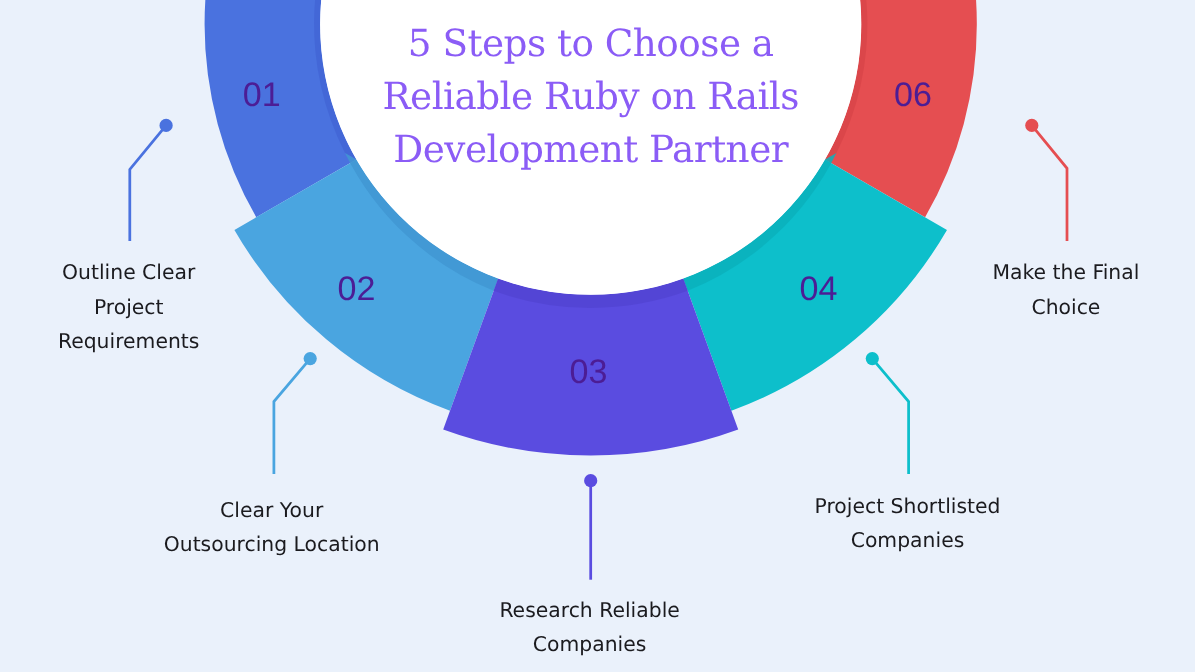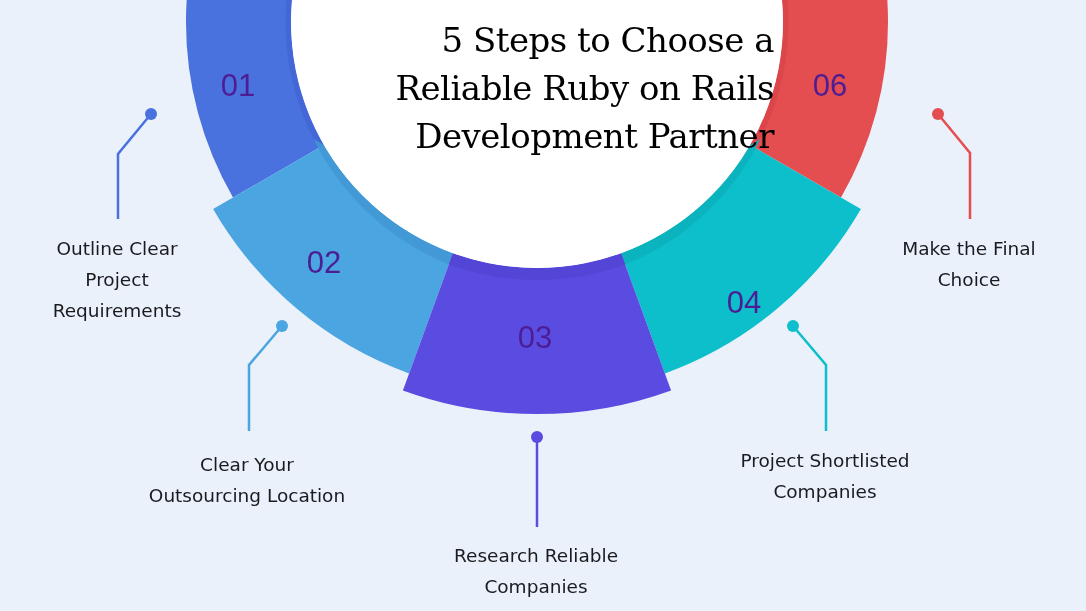--- a/index.html
+++ b/index.html
@@ -6,23 +6,23 @@
   body {
     width: 1086px; height: 611px; overflow: hidden;
     background: #eaf1fb;
     position: relative;
     font-family: "DejaVu Sans", sans-serif;
   }
   #stage { position: absolute; left: 0; top: 0; width: 1086px; height: 611px; }
   svg#ring { position: absolute; left: 0; top: 0; }
   .title {
     position: absolute; left: 300px; top: 16px; width: 474px;
-    text-align: right;
+    text-align: center;
     font-family: "DejaVu Serif", serif;
-    font-size: 34px; line-height: 48px; color: #000000;
+    font-size: 34px; line-height: 48px; color: #8b5cf6;
     letter-spacing: -0.5px;
   }
   .title span { display: block; }
   .num {
     position: absolute; width: 80px; margin-left: -40px;
     text-align: center; color: #4c1d95;
     font-family: "Liberation Sans", sans-serif;
     font-size: 31px; line-height: 36px;
   }
   .label {
@@ -81,21 +81,21 @@
 
   <div class="title">
     <span>5 Steps to Choose a</span>
     <span>Reliable Ruby on Rails</span>
     <span>Development Partner</span>
   </div>
 
   <div class="num" style="left:238px; top:68px;">01</div>
   <div class="num" style="left:324px; top:245px;">02</div>
   <div class="num" style="left:535px; top:320px;">03</div>
-  <div class="num" style="left:744px; top:245px;margin-top:40px;">04</div>
+  <div class="num" style="left:744px; top:245px;">04</div>
   <div class="num" style="left:830px; top:68px;">06</div>
 
   <div class="label" style="left:117px; top:233px;">
     <span>Outline Clear</span>
     <span>Project</span>
     <span>Requirements</span>
   </div>
   <div class="label" style="left:247px; top:449px;">
     <span>Clear Your</span>
     <span>Outsourcing Location</span>

